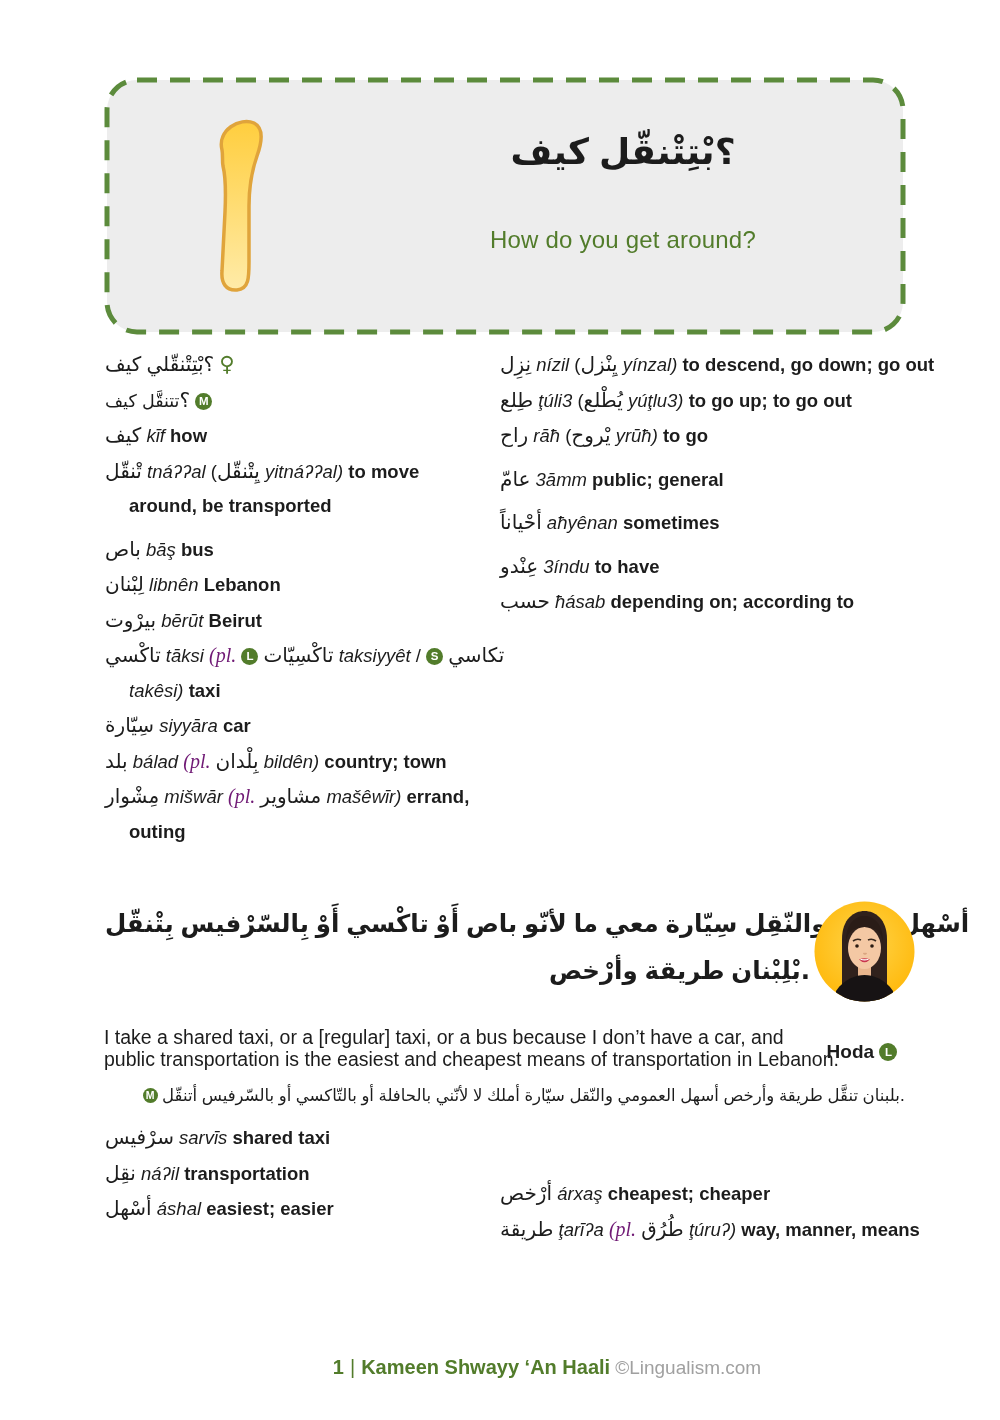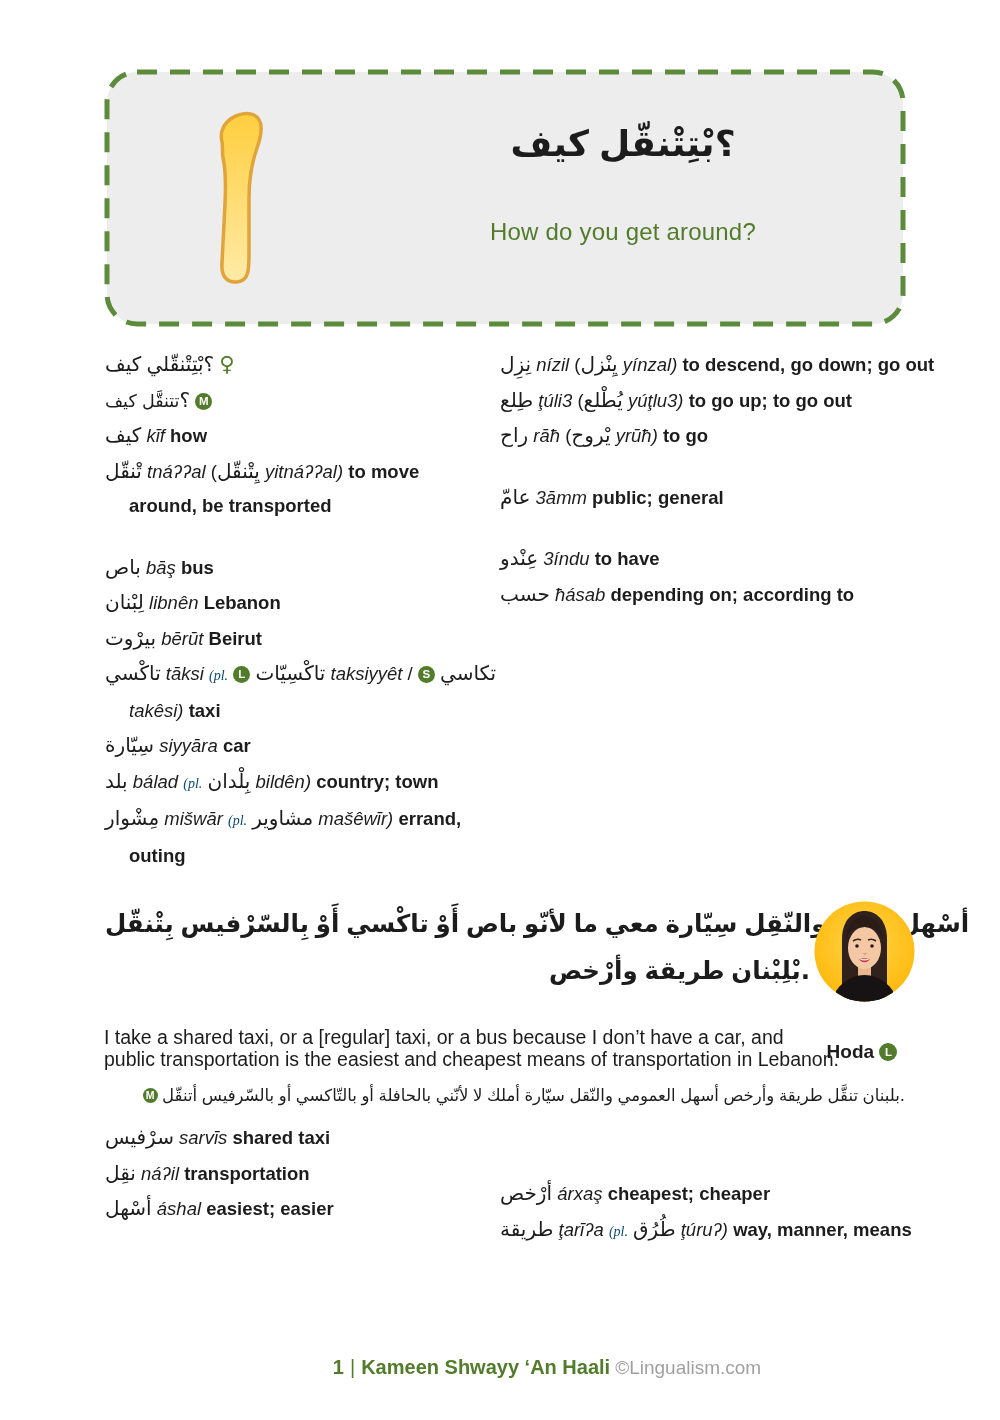--- a/index.html
+++ b/index.html
@@ -3,41 +3,41 @@
 <meta charset="utf-8">
 <style>
   :root{ --green:#527C2B; --border-green:#5C8B3C; --ink:#1c1c1c; }
   html,body{margin:0;padding:0;}
   body{
     width:1000px;height:1420px;position:relative;background:#fff;overflow:hidden;
     font-family:"Liberation Sans","DejaVu Sans",sans-serif;color:var(--ink);
   }
   .arw,.arp{font-family:"DejaVu Sans",sans-serif;}
   
-  #header{position:absolute;left:103px;top:68px;width:804px;height:260px;}
+  #header{position:absolute;left:103px;top:76px;width:804px;height:260px;}
   #header-box{position:absolute;left:0;top:0;}
   #unit-number{position:absolute;left:95px;top:36px;width:76px;height:190px;}
   #title-ar{position:absolute;left:310px;top:50px;width:420px;text-align:center;
             font-size:36px;font-weight:bold;line-height:52px;white-space:nowrap;}
   #subtitle{position:absolute;left:290px;top:150px;width:460px;text-align:center;
             font-size:24px;font-weight:normal;color:var(--green);letter-spacing:.2px;}
   
   .vocab-col{position:absolute;}
   #vocab-left{left:105px;top:347px;width:400px;}
   #vocab-right{left:500px;top:347px;width:490px;}
   #vocab-bottom-left{left:105px;top:1120px;width:400px;}
   #vocab-bottom-right{left:500px;top:1176px;width:490px;}
   .entry{font-size:18.5px;line-height:34.5px;padding-left:24px;text-indent:-24px;white-space:nowrap;}
-  #vocab-left .group-gap{margin-top:26px;}
-  #vocab-right .group-gap{margin-top:26px;}
+  #vocab-left .group-gap{margin-top:8px;}
+  #vocab-right .group-gap{margin-top:8px;}
   .entry .arw,.entry .arp{font-size:20px;}
   .entry .arm{font-size:17.5px;}
   .tok-tr{font-style:italic;}
   .tok-en{font-weight:bold;text-align:right;}
-  .tok-pl{font-style:italic;font-family:"Liberation Serif","DejaVu Serif",serif;font-size:14px;color:#0c4a6e;}
+  .tok-pl{font-style:italic;font-family:"Liberation Serif","DejaVu Serif",serif;font-size:20px;color:#701a75;}
   .badge{display:inline-block;width:17px;height:17px;border-radius:50%;background:var(--green);
          color:#fff;font-size:11.5px;font-weight:bold;text-align:center;line-height:17px;
          text-indent:0;vertical-align:2px;font-family:"Liberation Sans",sans-serif;}
   .female{color:var(--green);font-weight:bold;font-size:21px;font-family:"DejaVu Sans",sans-serif;}
   
   #hoda-ar{position:absolute;left:105px;right:190px;top:900px;text-align:right;
            font-size:24.5px;font-weight:bold;line-height:47px;}
   #hoda-ar .hoda-line{white-space:nowrap;}
   #avatar{position:absolute;left:814px;top:901px;width:101px;height:101px;}
   #hoda-label{position:absolute;left:806px;top:1041px;width:112px;text-align:center;
@@ -88,20 +88,21 @@
     <div class="entry"><span dir="rtl" class="arw">تاكْسي</span> <span class="tok-tr">tāksi</span> <span class="tok-pl">(pl.</span> <span class="badge">L</span> <span dir="rtl" class="arw">تاكْسِيّات</span> <span class="tok-tr">taksiyyêt</span> <span class="tok-t">/</span> <span class="badge">S</span> <span dir="rtl" class="arw">تكاسي</span><br><span class="tok-tr">takêsi)</span> <span class="tok-en">taxi</span></div>
     <div class="entry"><span dir="rtl" class="arw">سِيّارة</span> <span class="tok-tr">siyyāra</span> <span class="tok-en">car</span></div>
     <div class="entry"><span dir="rtl" class="arw">بلد</span> <span class="tok-tr">bálad</span> <span class="tok-pl">(pl.</span> <span dir="rtl" class="arw">بِلْدان</span> <span class="tok-tr">bildên)</span> <span class="tok-en">country; town</span></div>
     <div class="entry"><span dir="rtl" class="arw">مِشْوار</span> <span class="tok-tr">mišwār</span> <span class="tok-pl">(pl.</span> <span dir="rtl" class="arw">مشاوير</span> <span class="tok-tr">mašêwīr)</span> <span class="tok-en">errand,</span><br><span class="tok-en">outing</span></div>
   </div>
 <div id="vocab-right" class="vocab-col">
     <div class="entry"><span dir="rtl" class="arw">نِزِل</span> <span class="tok-tr">nízil</span> <span class="tok-t">(</span><span dir="rtl" class="arw">يِنْزل</span> <span class="tok-tr">yínzal)</span> <span class="tok-en">to descend, go down; go out</span></div>
     <div class="entry"><span dir="rtl" class="arw">طِلع</span> <span class="tok-tr">ţúli3</span> <span class="tok-t">(</span><span dir="rtl" class="arw">يُطْلع</span> <span class="tok-tr">yúţlu3)</span> <span class="tok-en">to go up; to go out</span></div>
     <div class="entry"><span dir="rtl" class="arw">راح</span> <span class="tok-tr">rāħ</span> <span class="tok-t">(</span><span dir="rtl" class="arw">يْروح</span> <span class="tok-tr">yrūħ)</span> <span class="tok-en">to go</span></div>
     <div class="entry group-gap"><span dir="rtl" class="arw">عامّ</span> <span class="tok-tr">3āmm</span> <span class="tok-en">public; general</span></div>
+    <div class="entry group-gap"><span dir="rtl" class="arw">أحْياناً</span> <span class="tok-tr">aħyênan</span> <span class="tok-en">sometimes</span></div>
     <div class="entry group-gap"><span dir="rtl" class="arw">عِنْدو</span> <span class="tok-tr">3índu</span> <span class="tok-en">to have</span></div>
     <div class="entry"><span dir="rtl" class="arw">حسب</span> <span class="tok-tr">ħásab</span> <span class="tok-en">depending on; according to</span></div>
   </div>
 
 <div id="hoda-ar">
     <div class="hoda-line"><span dir="rtl" class="arw">بِتْنقّل</span> <span dir="rtl" class="arw">بِالسّرْفيس</span> <span dir="rtl" class="arw">أَوْ</span> <span dir="rtl" class="arw">تاكْسي</span> <span dir="rtl" class="arw">أَوْ</span> <span dir="rtl" class="arw">باص</span> <span dir="rtl" class="arw">لأنّو</span> <span dir="rtl" class="arw">ما</span> <span dir="rtl" class="arw">معي</span> <span dir="rtl" class="arw">سِيّارة</span> <span dir="rtl" class="arw">والنّقِل</span> <span dir="rtl" class="arw">العامّ</span> <span dir="rtl" class="arw">أسْهل</span></div>
     <div class="hoda-line"><span dir="rtl" class="arw">وأرْخص</span> <span dir="rtl" class="arw">طريقة</span> <span dir="rtl" class="arw">بْلِبْنان</span><span class="arp">.</span></div>
   </div>
 
 <svg id="avatar" viewBox="0 0 101 101">

